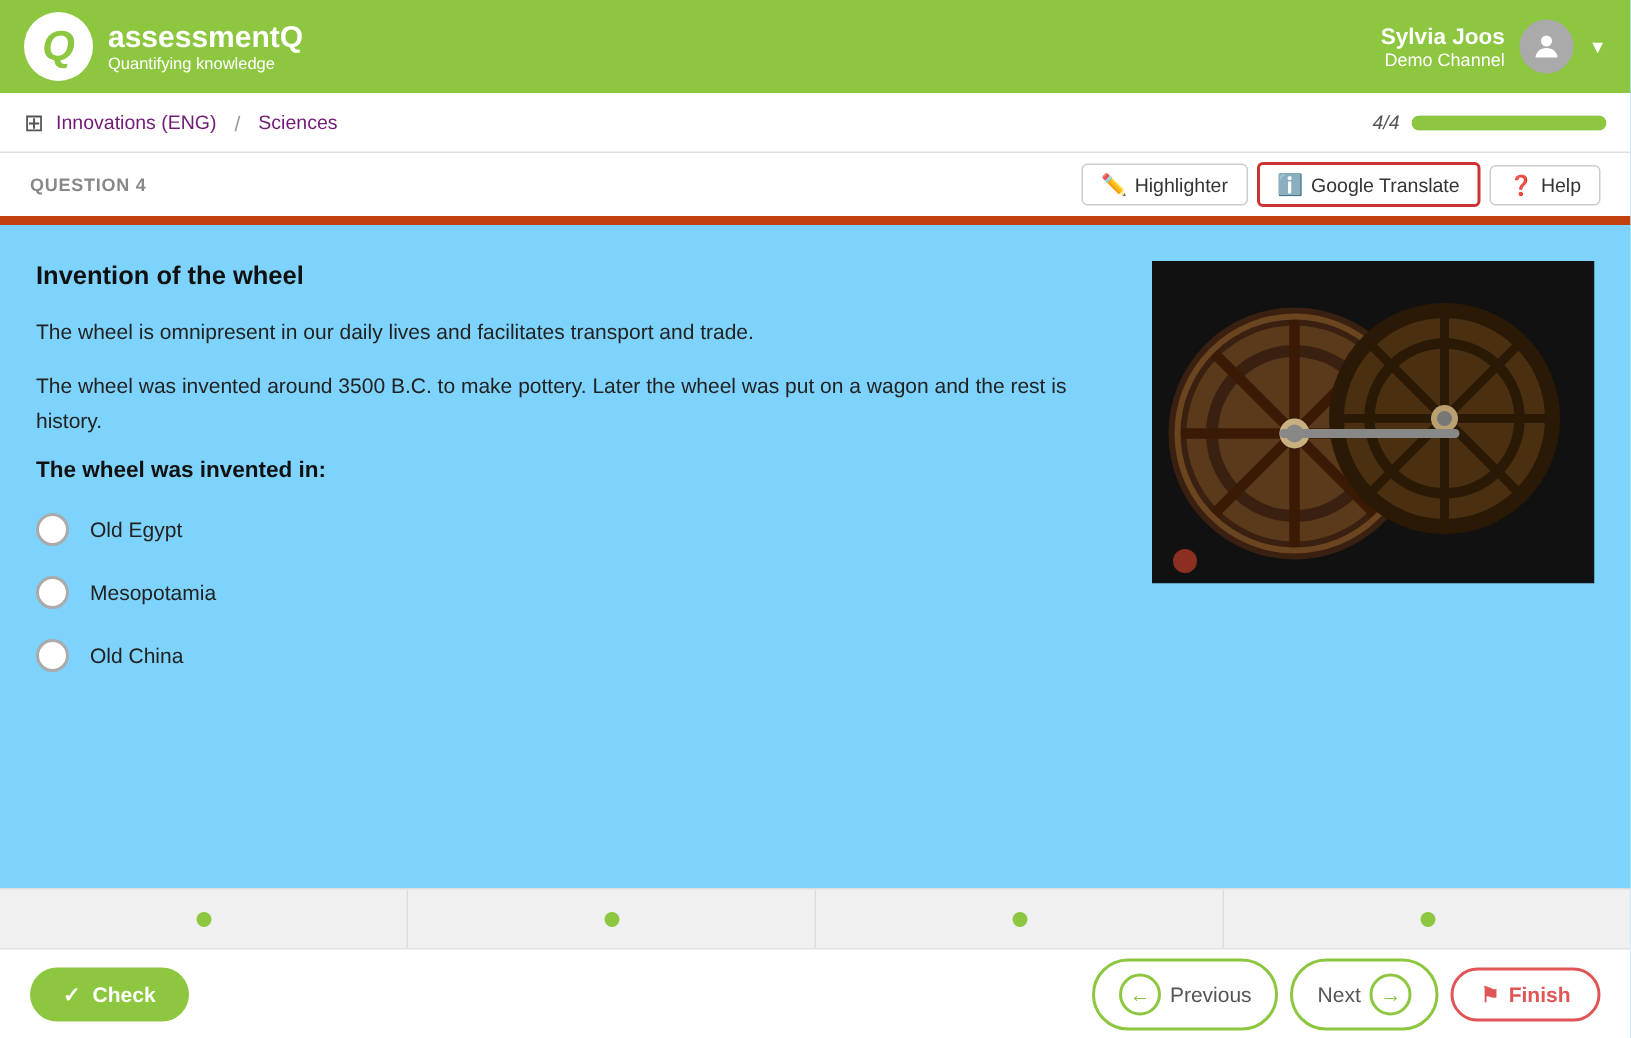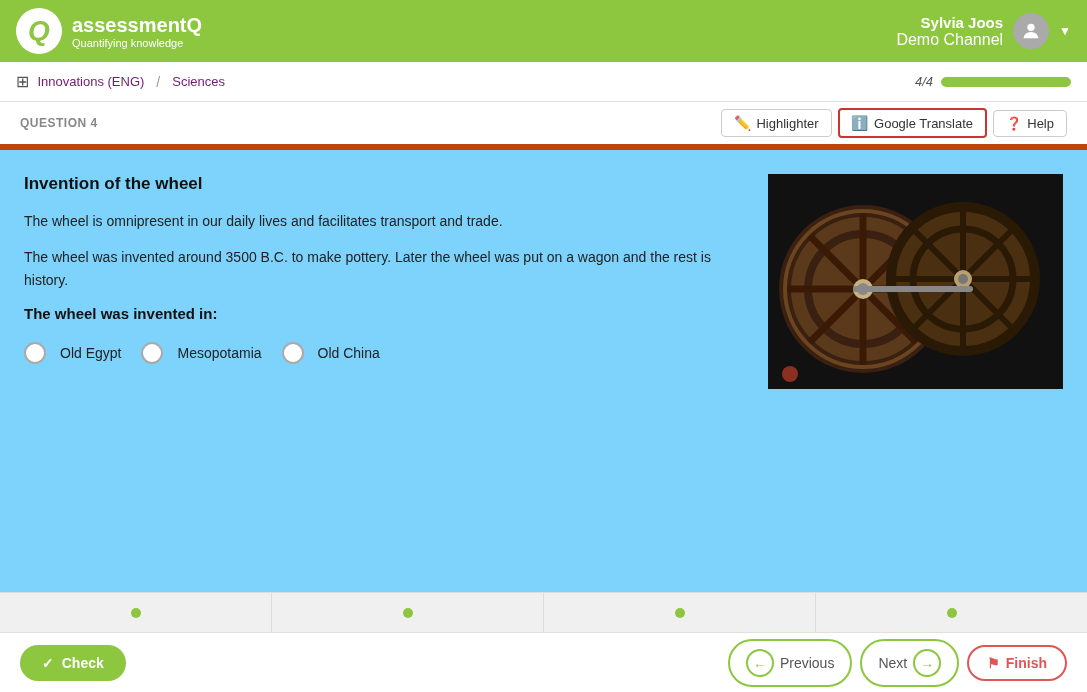--- a/index.html
+++ b/index.html
@@ -52,21 +52,21 @@
     }
     .user-info {
       text-align: right;
     }
     .user-name {
       font-size: 15px;
       font-weight: bold;
       display: block;
     }
     .user-channel {
-      font-size: 16px;
+      font-size: 12px;
       display: block;
     }
     .avatar {
       width: 36px;
       height: 36px;
       background: #aaa;
       border-radius: 50%;
       display: flex;
       align-items: center;
       justify-content: center;
@@ -208,21 +208,21 @@
       font-weight: normal;
     }
     .question-text {
       font-size: 15px;
       font-weight: bold;
       color: #111;
       margin-bottom: 20px;
     }
     .options {
       display: flex;
-      flex-direction: row;
+      flex-direction: column;
       gap: 20px;
     }
     .option-item {
       display: flex;
       align-items: center;
       gap: 14px;
       cursor: pointer;
     }
     .radio-circle {
       width: 22px;

